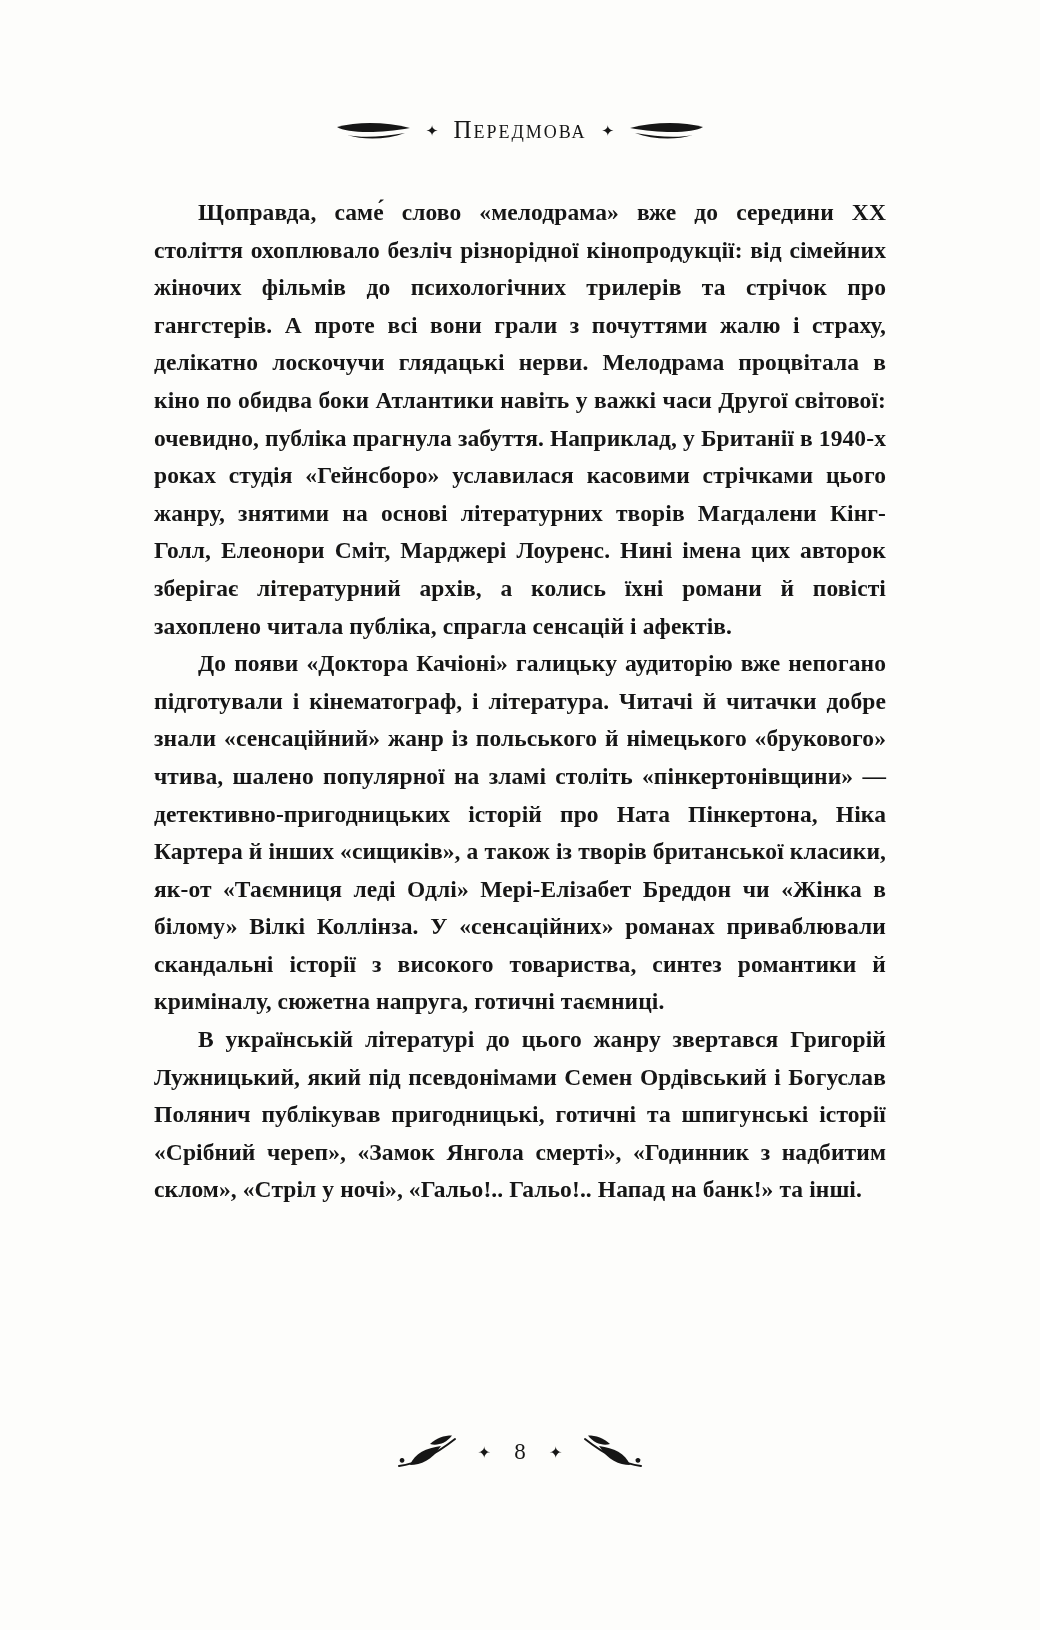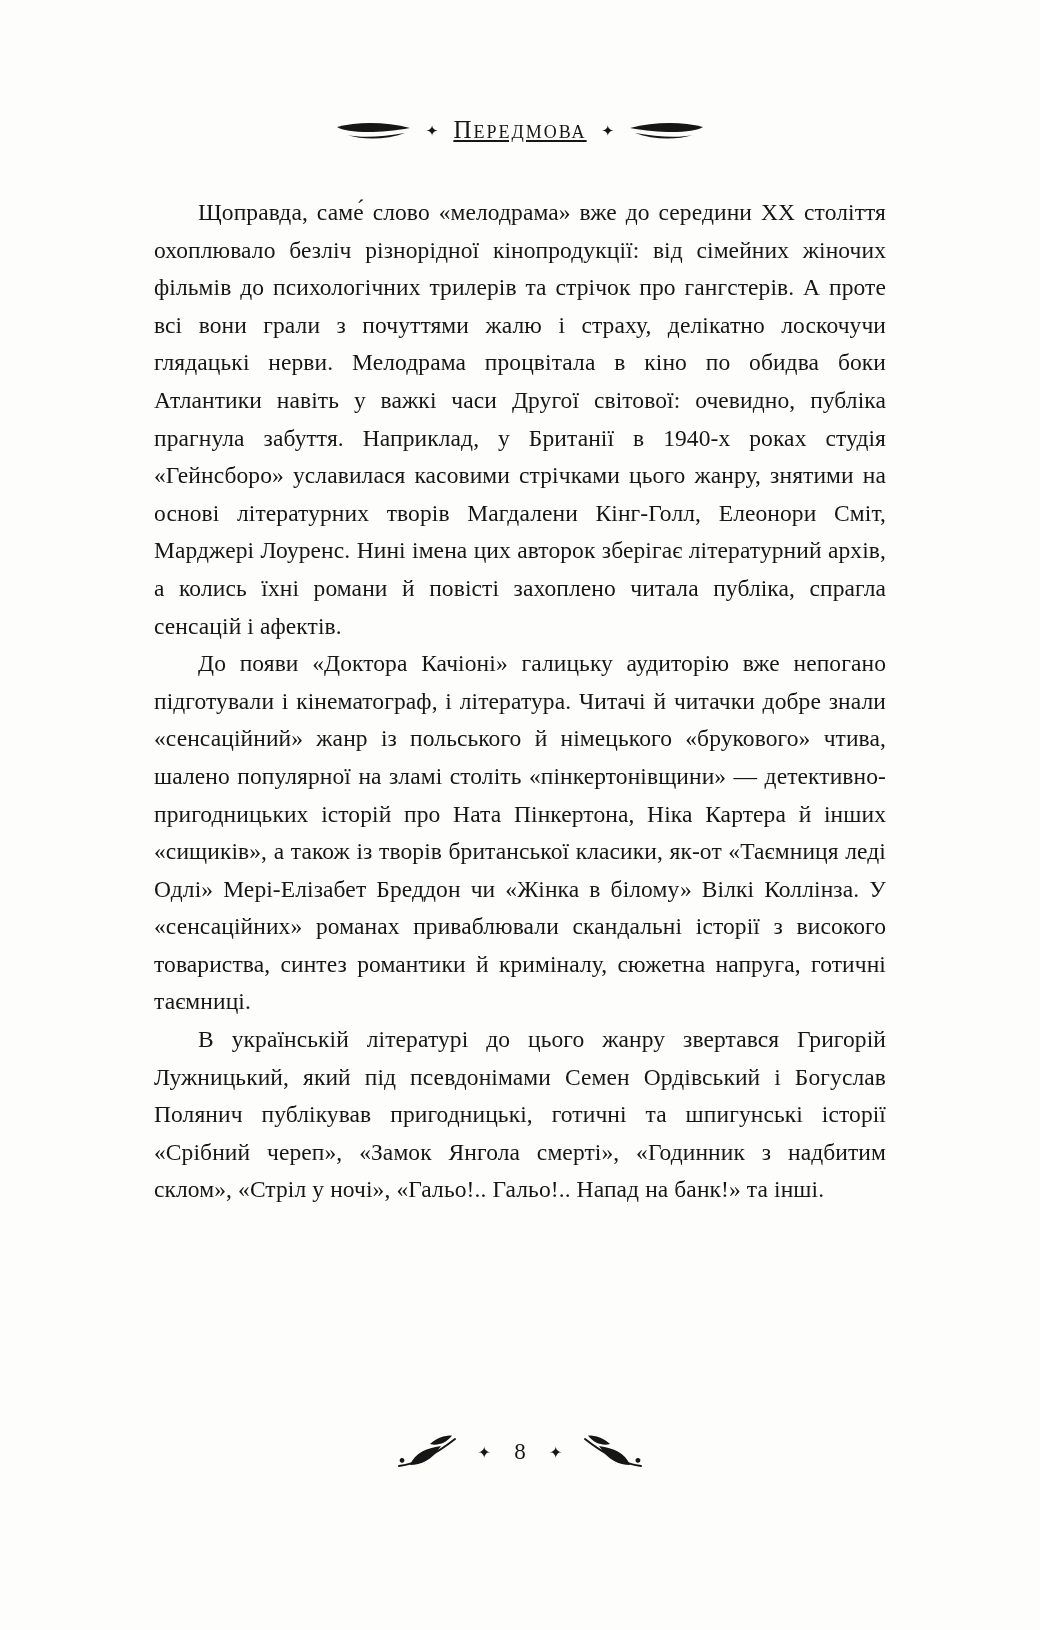--- a/index.html
+++ b/index.html
@@ -30,21 +30,20 @@
     gap: 15px;
     user-select: none;
   }
   .chapter-title {
     margin: 0;
     font-size: 25px;
     font-weight: 500;
     font-variant: small-caps;
     letter-spacing: 2px;
     color: #161616;
-    text-decoration: underline;
   }
   .diamond {
     font-size: 15px;
     line-height: 1;
     color: #161616;
     transform: translateY(1px);
   }
 
   
   .leaf, .branch {
@@ -62,20 +61,21 @@
     margin-top: 50px;
     font-size: 23.5px;
     line-height: 37.6px;
     text-align: justify;
     letter-spacing: 0.1px;
   }
   .body-text p {
     margin: 0;
     text-indent: 44px;
     hyphens: auto;
+    font-weight: bold;
     -webkit-hyphens: auto;
   }
 
   
   .page-footer {
     margin-top: auto;
     margin-bottom: 160px;
     display: flex;
     align-items: center;
     gap: 20px;

